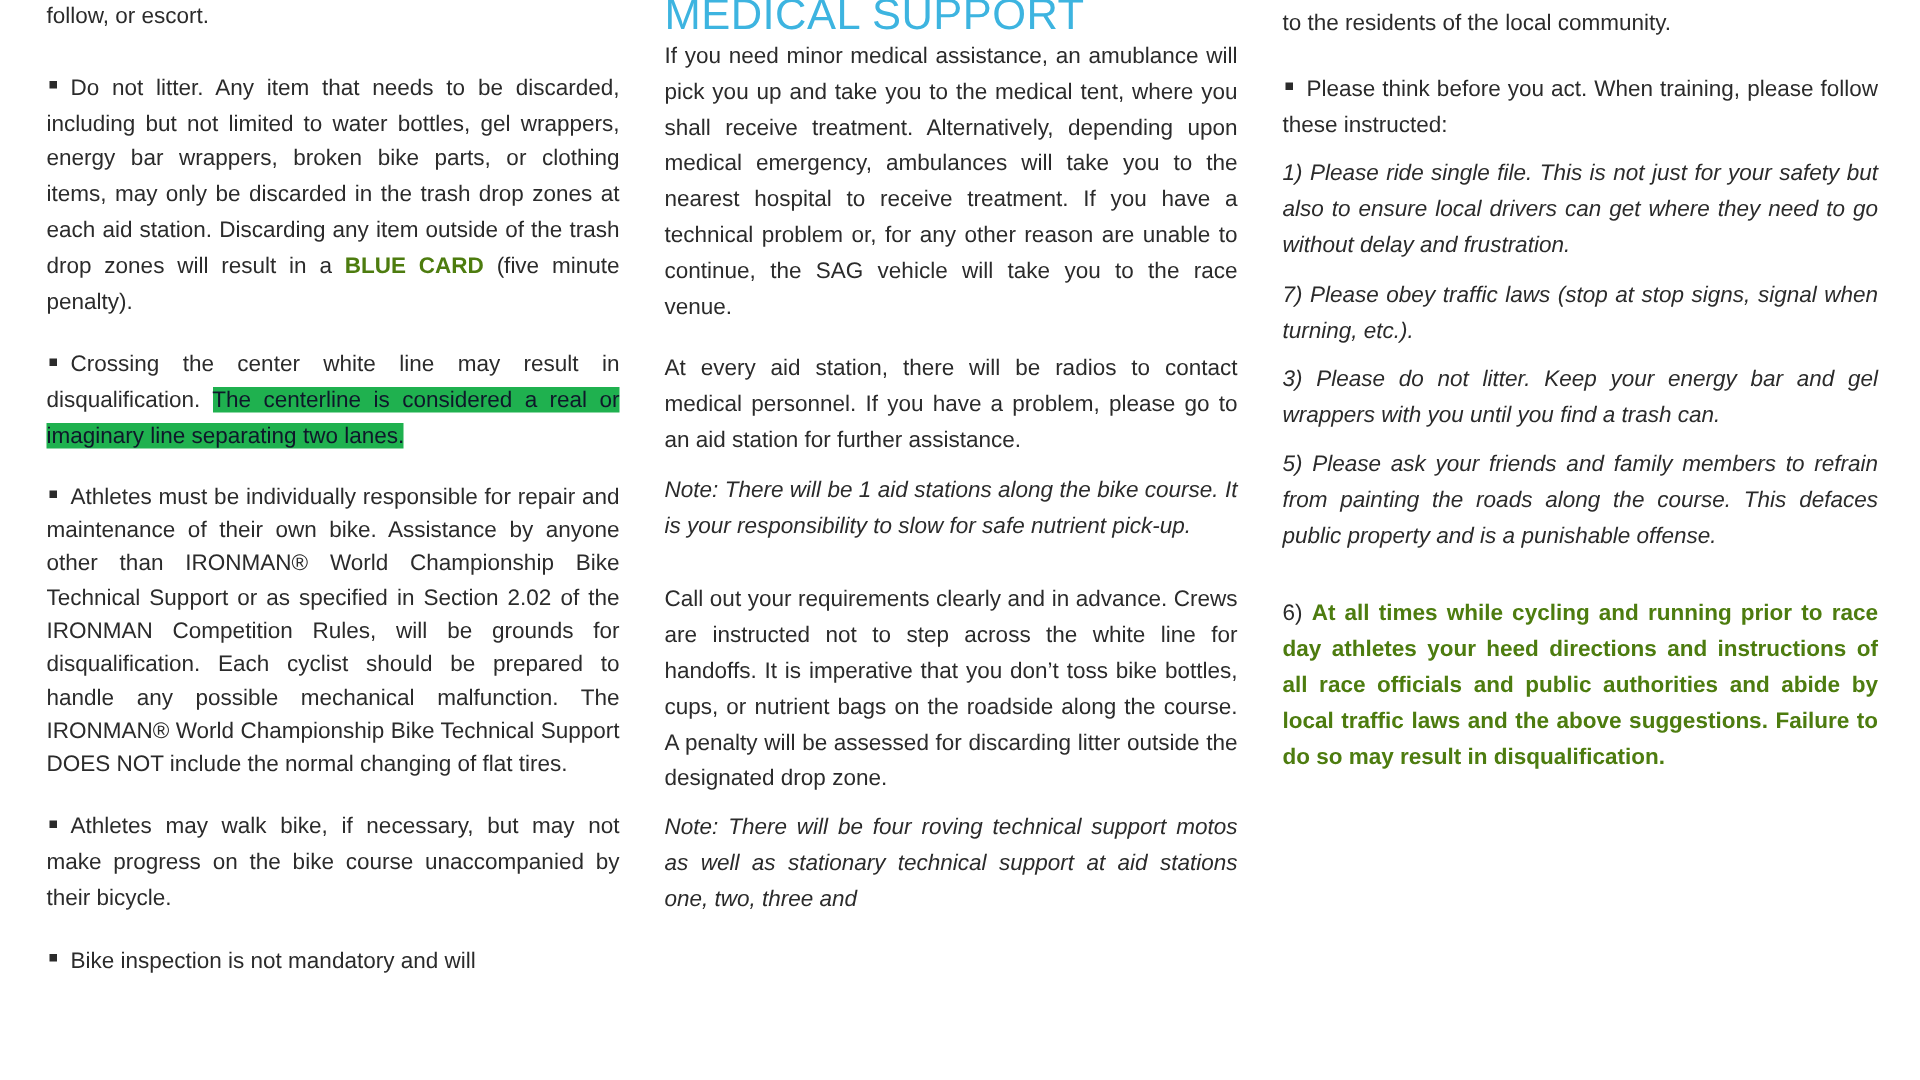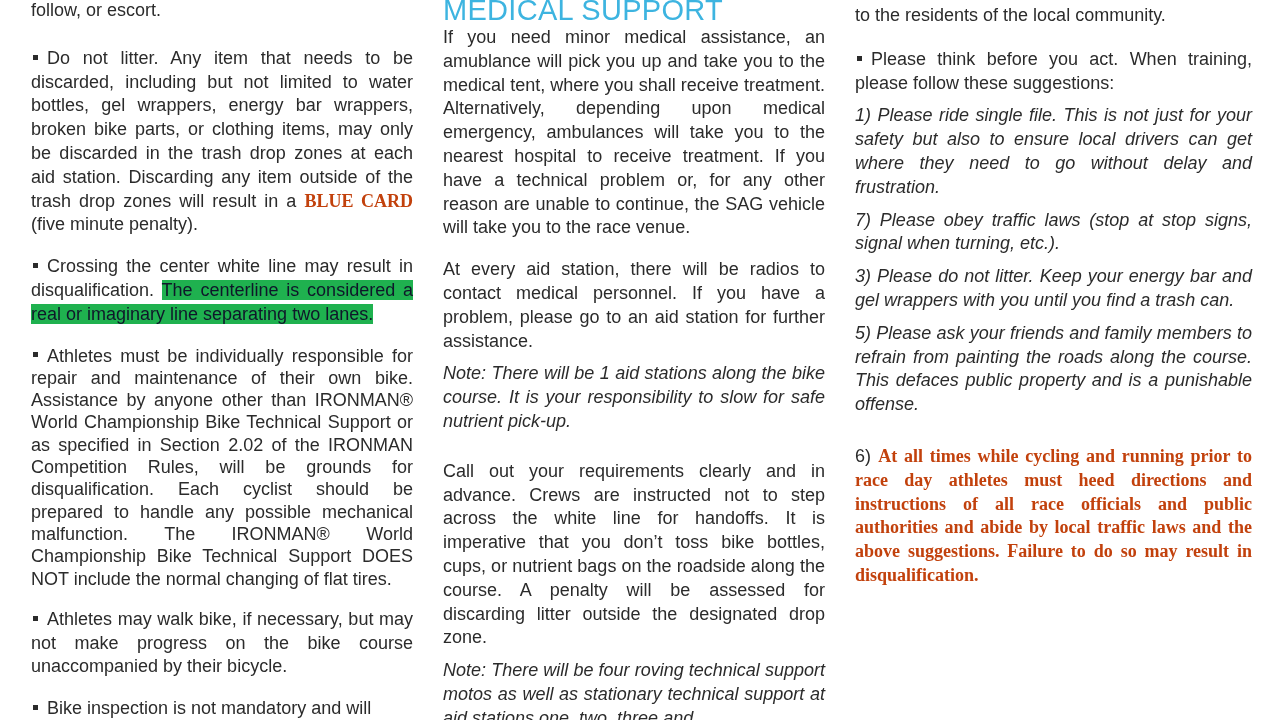--- a/index.html
+++ b/index.html
@@ -1,28 +1,28 @@
 <!DOCTYPE html>
 <html><head>
 <meta charset="utf-8">
 <style>
   html, body { margin:0; padding:0; background:#ffffff; }
   body { width:1280px; height:720px; overflow:hidden; position:relative;
          font-family:"Liberation Sans", "DejaVu Sans", sans-serif; color:#2b2b2b; }
-  .col { position:absolute; top:0; text-align:justify; font-size:18px; line-height:23.8px; }
+  .col { position:absolute; top:0; text-align:justify; font-size:15px; line-height:23.8px; }
   .col p { margin:0; }
   #col1 { left:31px; width:382px; }
   #col2 { left:443px; width:382px; }
   #col3 { left:855px; width:397px; }
   .gap-l { margin-top:18px !important; }
   .gap-m { margin-top:9px !important;font-style:italic; }
   .bullet { display:inline-block; width:5px; height:5px; background:#2b2b2b; vertical-align:middle; margin-right:9px; margin-left:2px; position:relative; top:-2px; }
   .hl { background:#1fb14f; color:#0f172a; }
   .heading { color:#3db4e0; font-size:29px; line-height:26px; margin:0; letter-spacing:0.3px; position:absolute; top:-3px; left:443px; font-weight:normal; }
-  b { font-weight:bold; color:#c2410c;font-family:Liberation Serif, serif; }
+  b { font-weight:bold; color:#4d7c0f; }
 </style>
 </head>
 <body>
 
 <div id="col1" class="col">
   <p style="margin-top:-1px">follow, or escort.</p>
   <p class="gap-l" style="margin-top:24px !important">
     <span class="bullet"></span><span>Do not litter. Any item that needs to be discarded, including but not limited to water bottles, gel wrappers, energy bar wrappers, broken bike parts, or clothing items, may only be discarded in the trash drop zones at each aid station. Discarding any item outside of the trash drop zones will result in a </span><b>BLUE CARD</b><span> (five minute penalty).</span>
   </p>
   <p class="gap-l">
@@ -44,22 +44,22 @@
   <p>If you need minor medical assistance, an amublance will pick you up and take you to the medical tent, where you shall receive treatment. Alternatively, depending upon medical emergency, ambulances will take you to the nearest hospital to receive treatment. If you have a technical problem or, for any other reason are unable to continue, the SAG vehicle will take you to the race venue.</p>
   <p class="gap-l">At every aid station, there will be radios to contact medical personnel. If you have a problem, please go to an aid station for further assistance.</p>
   <p class="gap-m">Note: There will be 1 aid stations along the bike course. It is your responsibility to slow for safe nutrient pick-up.</p>
   <p class="gap-l" style="margin-top:26px !important">Call out your requirements clearly and in advance. Crews are instructed not to step across the white line for handoffs. It is imperative that you don’t toss bike bottles, cups, or nutrient bags on the roadside along the course. A penalty will be assessed for discarding litter outside the designated drop zone.</p>
   <p class="gap-m">Note: There will be four roving technical support motos as well as stationary technical support at aid stations one, two, three and</p>
 </div>
 
 <div id="col3" class="col">
   <p style="margin-top:4px">to the residents of the local community.</p>
   <p class="gap-l" style="margin-top:20px !important">
-    <span class="bullet"></span><span>Please think before you act. When training, please follow these suggestions:</span>
+    <span class="bullet"></span><span>Please think before you act. When training, please follow these instructed:</span>
   </p>
   <p class="gap-m">1) Please ride single file. This is not just for your safety but also to ensure local drivers can get where they need to go without delay and frustration.</p>
   <p class="gap-m">7) Please obey traffic laws (stop at stop signs, signal when turning, etc.).</p>
   <p class="gap-m">3) Please do not litter. Keep your energy bar and gel wrappers with you until you find a trash can.</p>
   <p class="gap-m">5) Please ask your friends and family members to refrain from painting the roads along the course. This defaces public property and is a punishable offense.</p>
   <p class="gap-l" style="margin-top:28px !important">
-    <span>6) </span><b>At all times while cycling and running prior to race day athletes must heed directions and instructions of all race officials and public authorities and abide by local traffic laws and the above suggestions. Failure to do so may result in disqualification.</b>
+    <span>6) </span><b>At all times while cycling and running prior to race day athletes your heed directions and instructions of all race officials and public authorities and abide by local traffic laws and the above suggestions. Failure to do so may result in disqualification.</b>
   </p>
 </div>
 
 </body></html>

